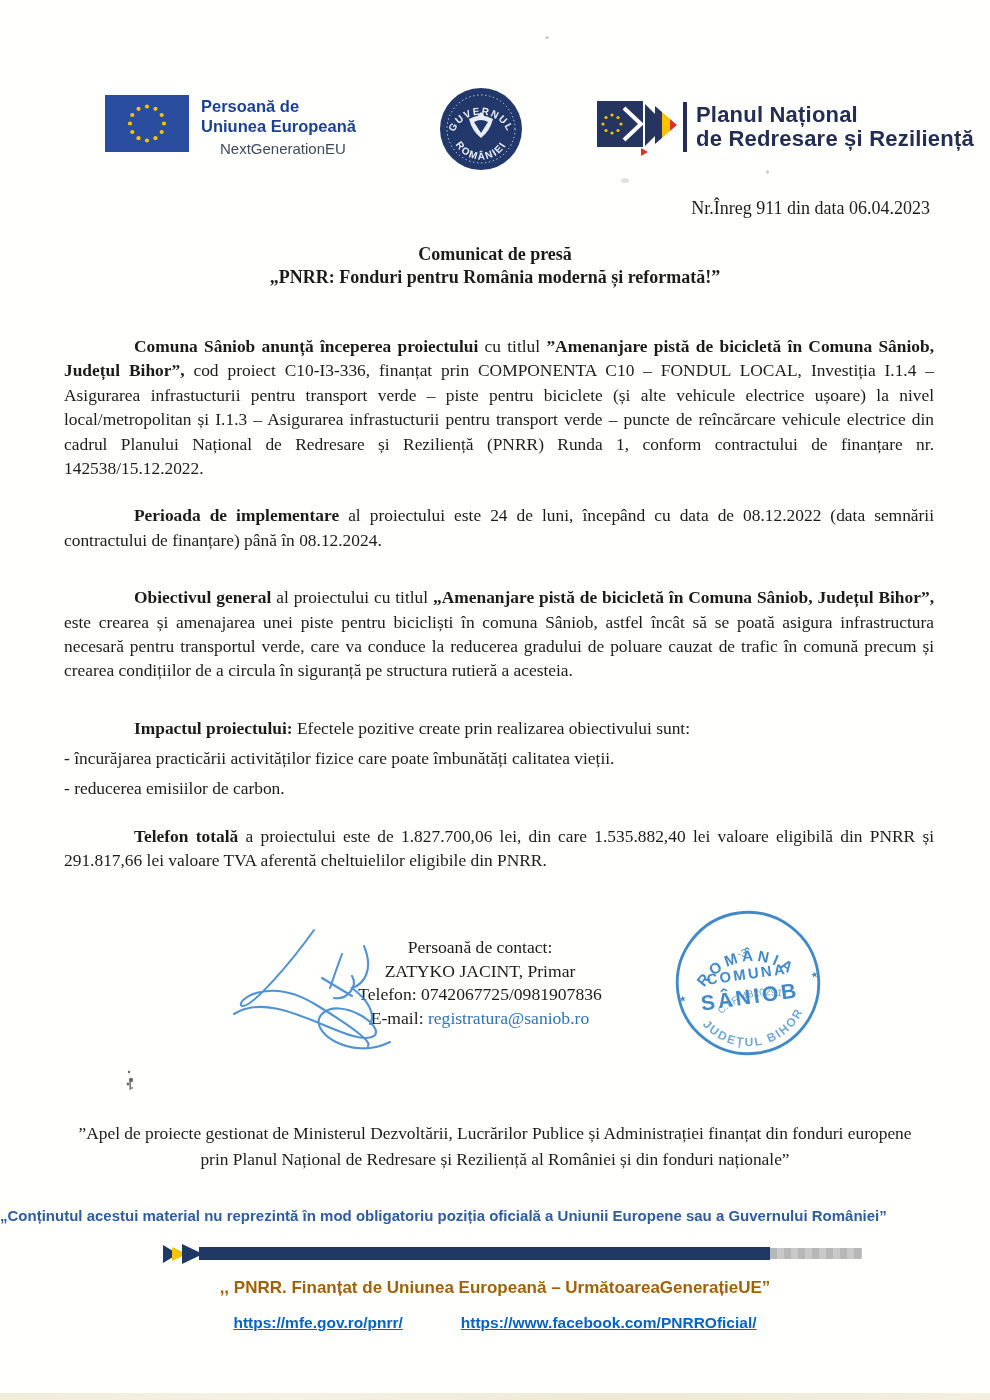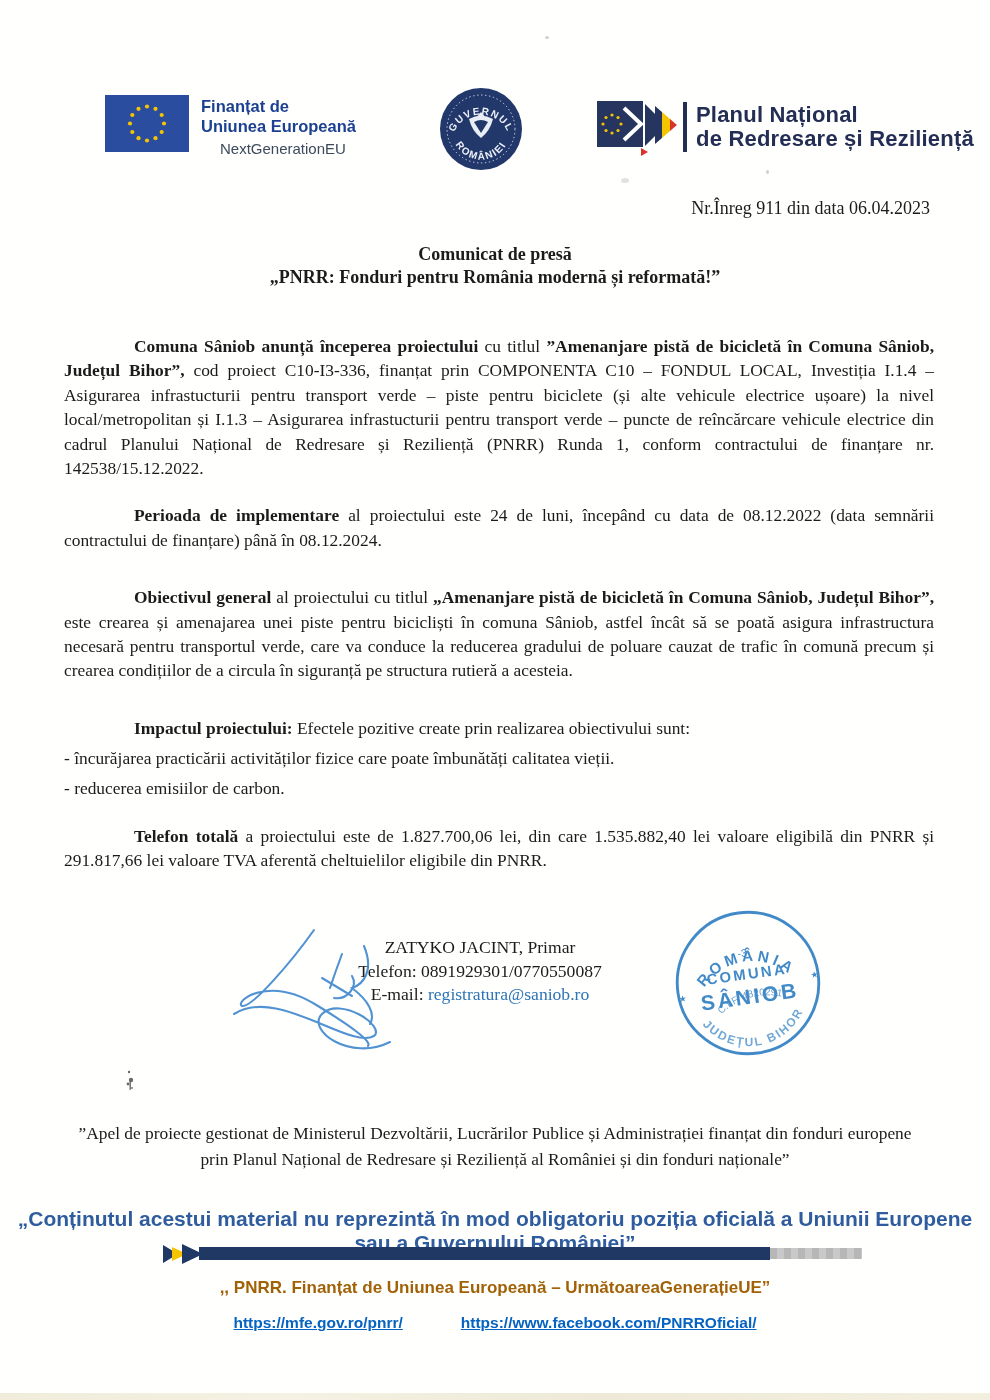--- a/index.html
+++ b/index.html
@@ -38,22 +38,22 @@
   
   .contact{position:absolute;left:40px;top:936px;width:880px;text-align:center;
            font-size:17.6px;line-height:23.6px;}
   .email-link{color:#2e74b5;text-decoration:none;}
   .sig-svg{position:absolute;left:222px;top:916px;}
   .stamp-svg{position:absolute;left:662px;top:897px;}
   .smudge{position:absolute;left:118px;top:1066px;}
   
   .quote1{position:absolute;left:75px;top:1120px;width:840px;text-align:center;
           font-size:17.4px;line-height:26px;}
-  .quote2{position:absolute;left:0;top:1207px;width:100%;text-align:center;
-          font-family:"Liberation Sans",sans-serif;font-size:21px;font-weight:600;color:#2e5c9e;}
+  .quote2{position:absolute;left:0;top:1207px;width:100%;
+          font-family:"Liberation Sans",sans-serif;font-size:15px;font-weight:600;color:#2e5c9e;}
   .banner{position:absolute;left:0;top:1244px;width:100%;height:20px;}
   .banner-arrows{position:absolute;left:163px;top:0;}
   .bar-navy{position:absolute;left:206px;top:3px;width:564px;height:13px;background:#1f3864;}
   .bar-gray{position:absolute;left:770px;top:4px;width:92px;height:11px;
             background:repeating-linear-gradient(90deg,#b7b7b7 0 7px,#c9c9c9 7px 14px);}
   .pnrr-line{position:absolute;left:0;top:1278px;width:100%;text-align:center;
              font-family:"Liberation Sans",sans-serif;font-weight:bold;font-size:17px;color:#a16207;}
   .links-row{position:absolute;left:0;top:1314px;width:100%;display:flex;justify-content:center;gap:58px;
              font-family:"Liberation Sans",sans-serif;font-size:15.5px;font-weight:600;}
   .links-row a{color:#0563c1;text-decoration:underline;}
@@ -78,21 +78,21 @@
           <circle cx="50.5" cy="43.2" r="2.1"></circle>
         <circle cx="42" cy="45.5" r="2.1"></circle>
           <circle cx="33.5" cy="43.2" r="2.1"></circle>
         <circle cx="27.3" cy="37" r="2.1"></circle>
           <circle cx="25" cy="28.5" r="2.1"></circle>
         <circle cx="27.3" cy="20" r="2.1"></circle>
           <circle cx="33.5" cy="13.8" r="2.1"></circle>
       </g>
     </svg>
     <div class="eu-text">
-      <div class="l1">Finanțat de</div>
+      <div class="l1">Persoană de</div>
       <div class="l2">Uniunea Europeană</div>
       <div class="l3">NextGenerationEU</div>
     </div>
   </div>
 
   <svg class="gov-seal" viewBox="0 0 86 86">
     <circle cx="43" cy="43" r="41" fill="#22386b"></circle>
     <circle cx="43" cy="43" r="34" fill="none" stroke="#dfe6f2" stroke-width="0.9" stroke-dasharray="1.4,2.6"></circle>
     <defs>
       <path id="govTop" d="M 15,50 A 29,29 0 0 1 71,50"></path>
@@ -161,22 +161,23 @@
     <div class="impact-block">
       <p class="gap4"><b>Impactul proiectului:</b><span> Efectele pozitive create prin realizarea obiectivului sunt:</span></p>
       <p class="li">- încurăjarea practicării activităților fizice care poate îmbunătăți calitatea vieții.</p>
       <p class="li">- reducerea emisiilor de carbon.</p>
     </div>
 
     <p class="gap5"><b>Telefon totală</b><span> a proiectului este de 1.827.700,06 lei, din care 1.535.882,40 lei valoare eligibilă din PNRR și 291.817,66 lei valoare TVA aferentă cheltuielilor eligibile din PNRR.</span></p>
   </div>
 
   <div class="contact">
+    <div>Persoană de contact:</div>
     <div>ZATYKO JACINT, Primar</div>
-    <div>Telefon: 0891929301/0770550087</div>
+    <div>Telefon: 0742067725/0981907836</div>
     <div><span>E-mail: </span><a class="email-link" href="#">registratura@saniob.ro</a></div>
   </div>
 
   <svg class="sig-svg" width="360" height="160" viewBox="0 0 360 160">
     <g fill="none" stroke="#3f87cf" stroke-width="2.1" stroke-linecap="round" opacity="0.9">
       <path d="M92,14 C70,45 30,92 20,90 C12,86 46,58 96,90 C132,112 150,126 146,130"></path>
       <path d="M12,98 C55,70 128,134 152,120 C164,110 118,80 100,98 C84,114 128,146 168,126"></path>
       <path d="M120,38 C114,54 110,66 108,72"></path>
       <path d="M100,62 L130,80"></path>
       <path d="M130,60 C136,70 126,84 112,82"></path>

